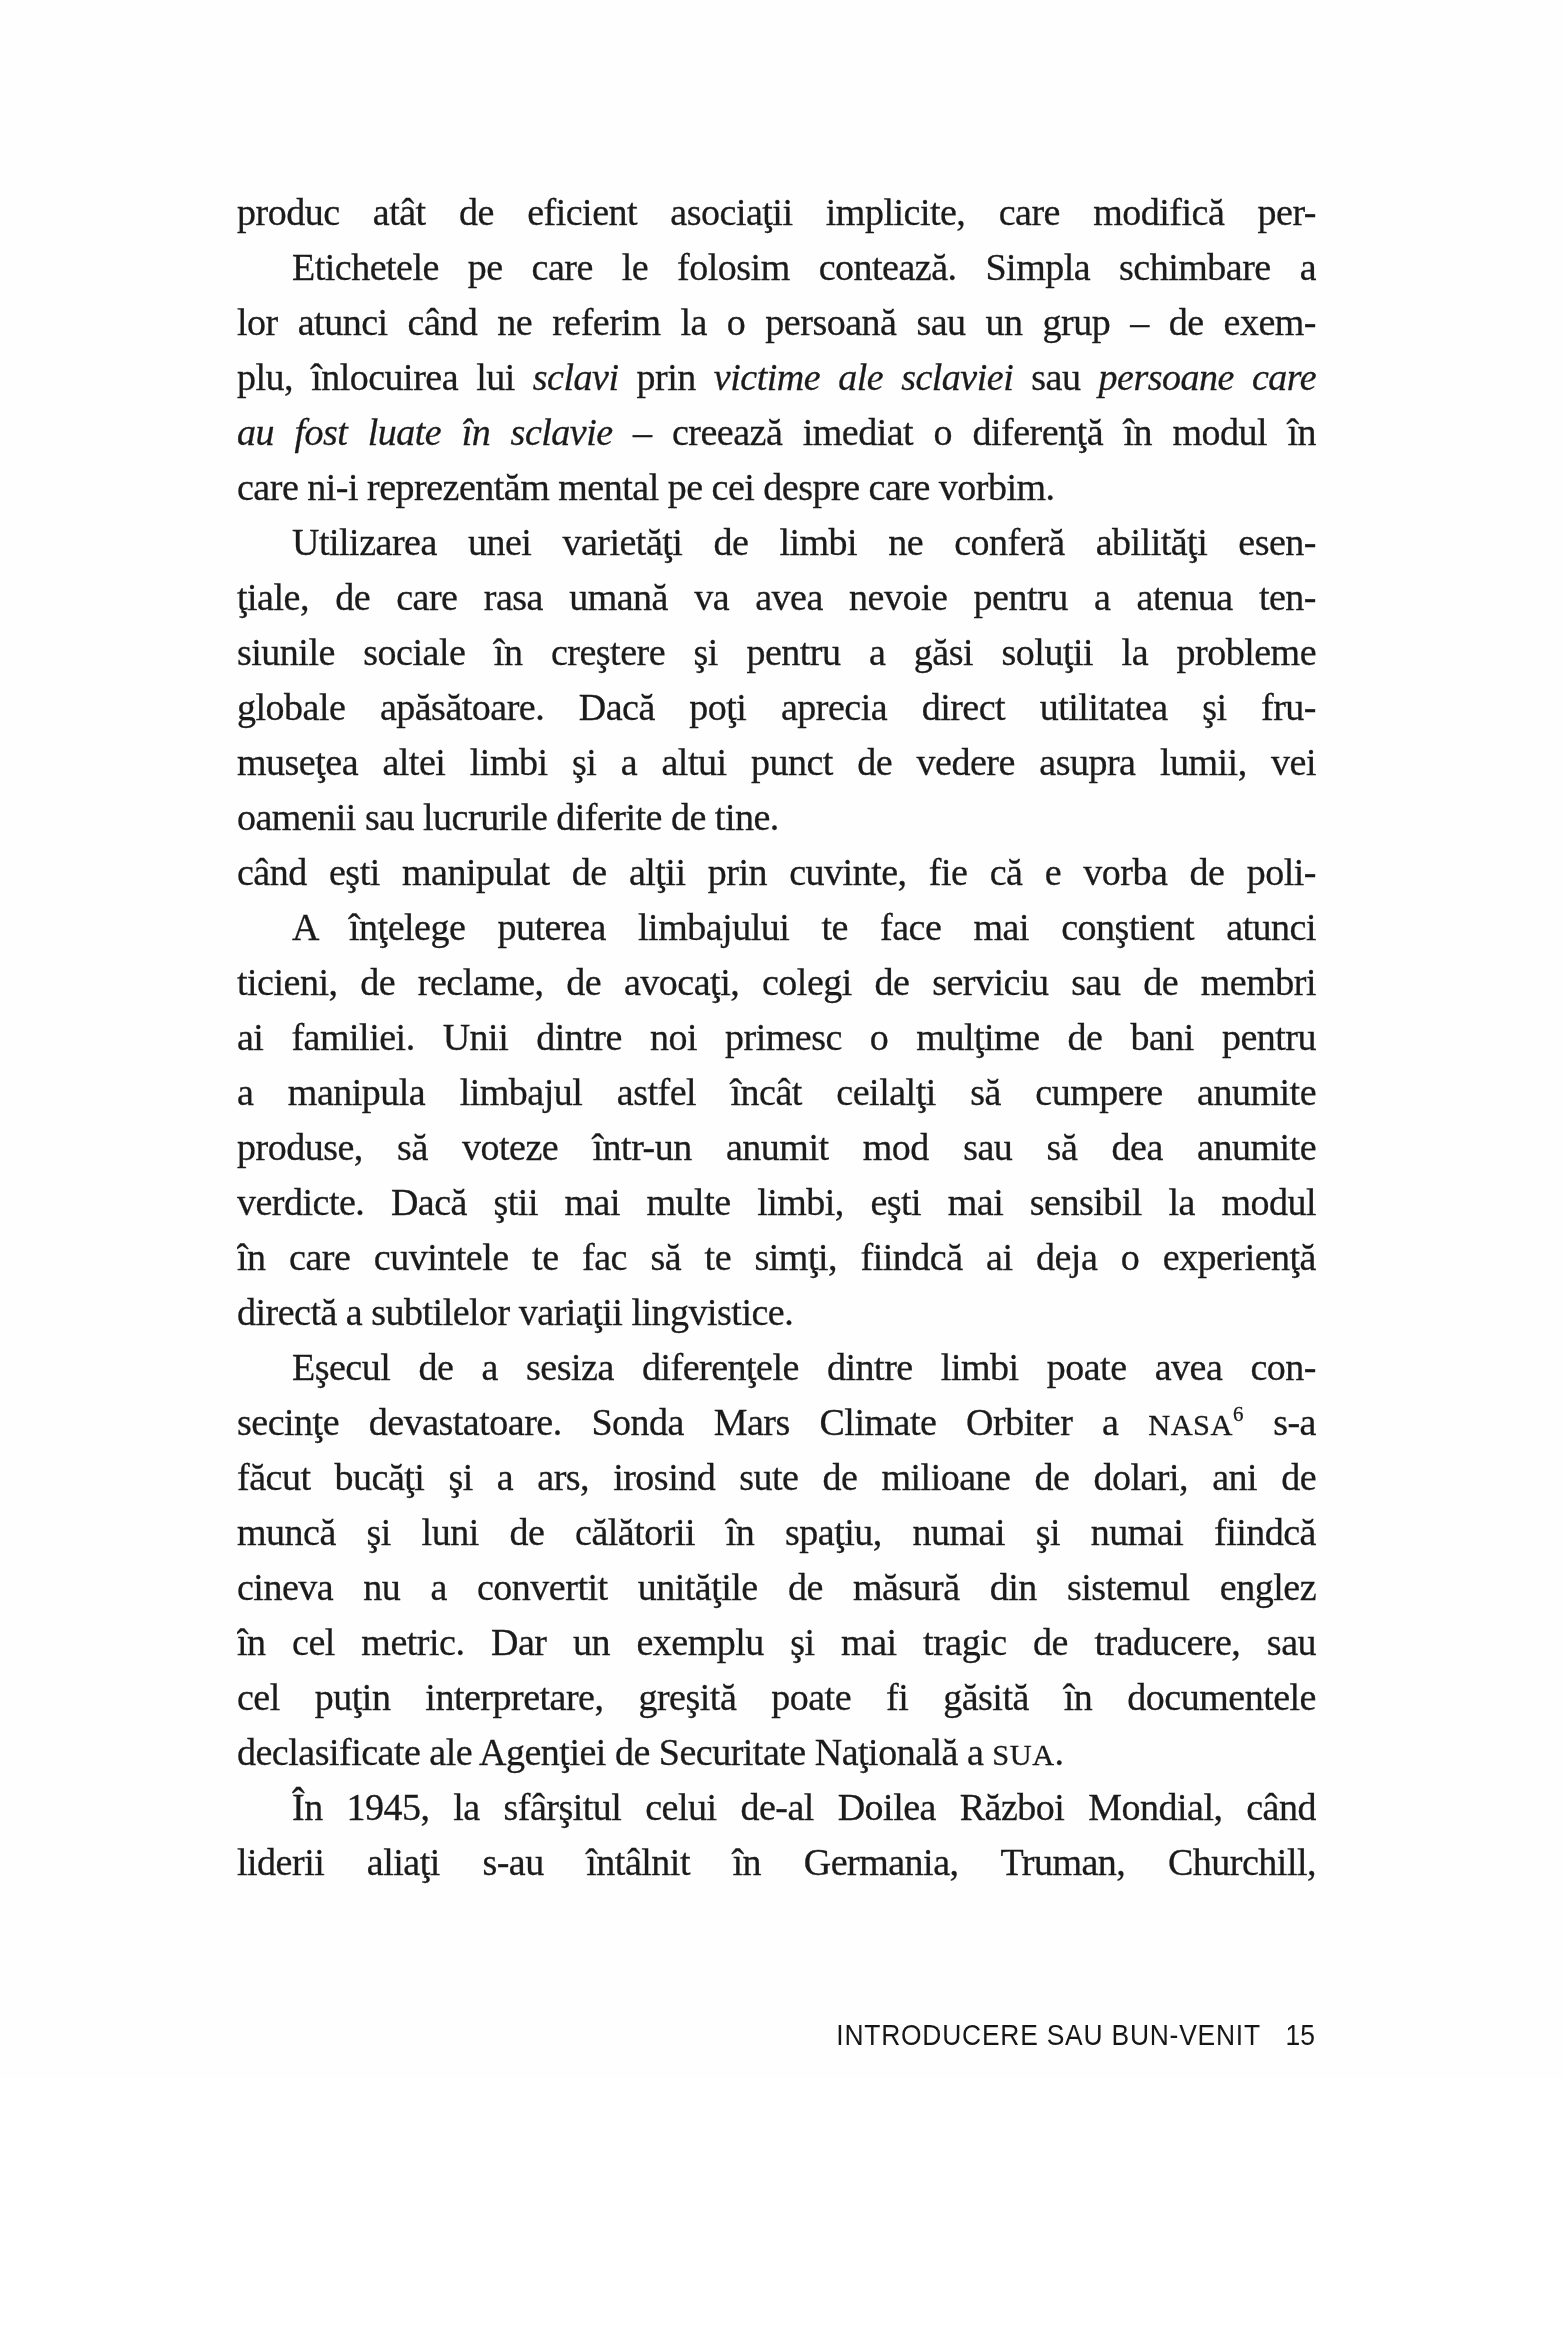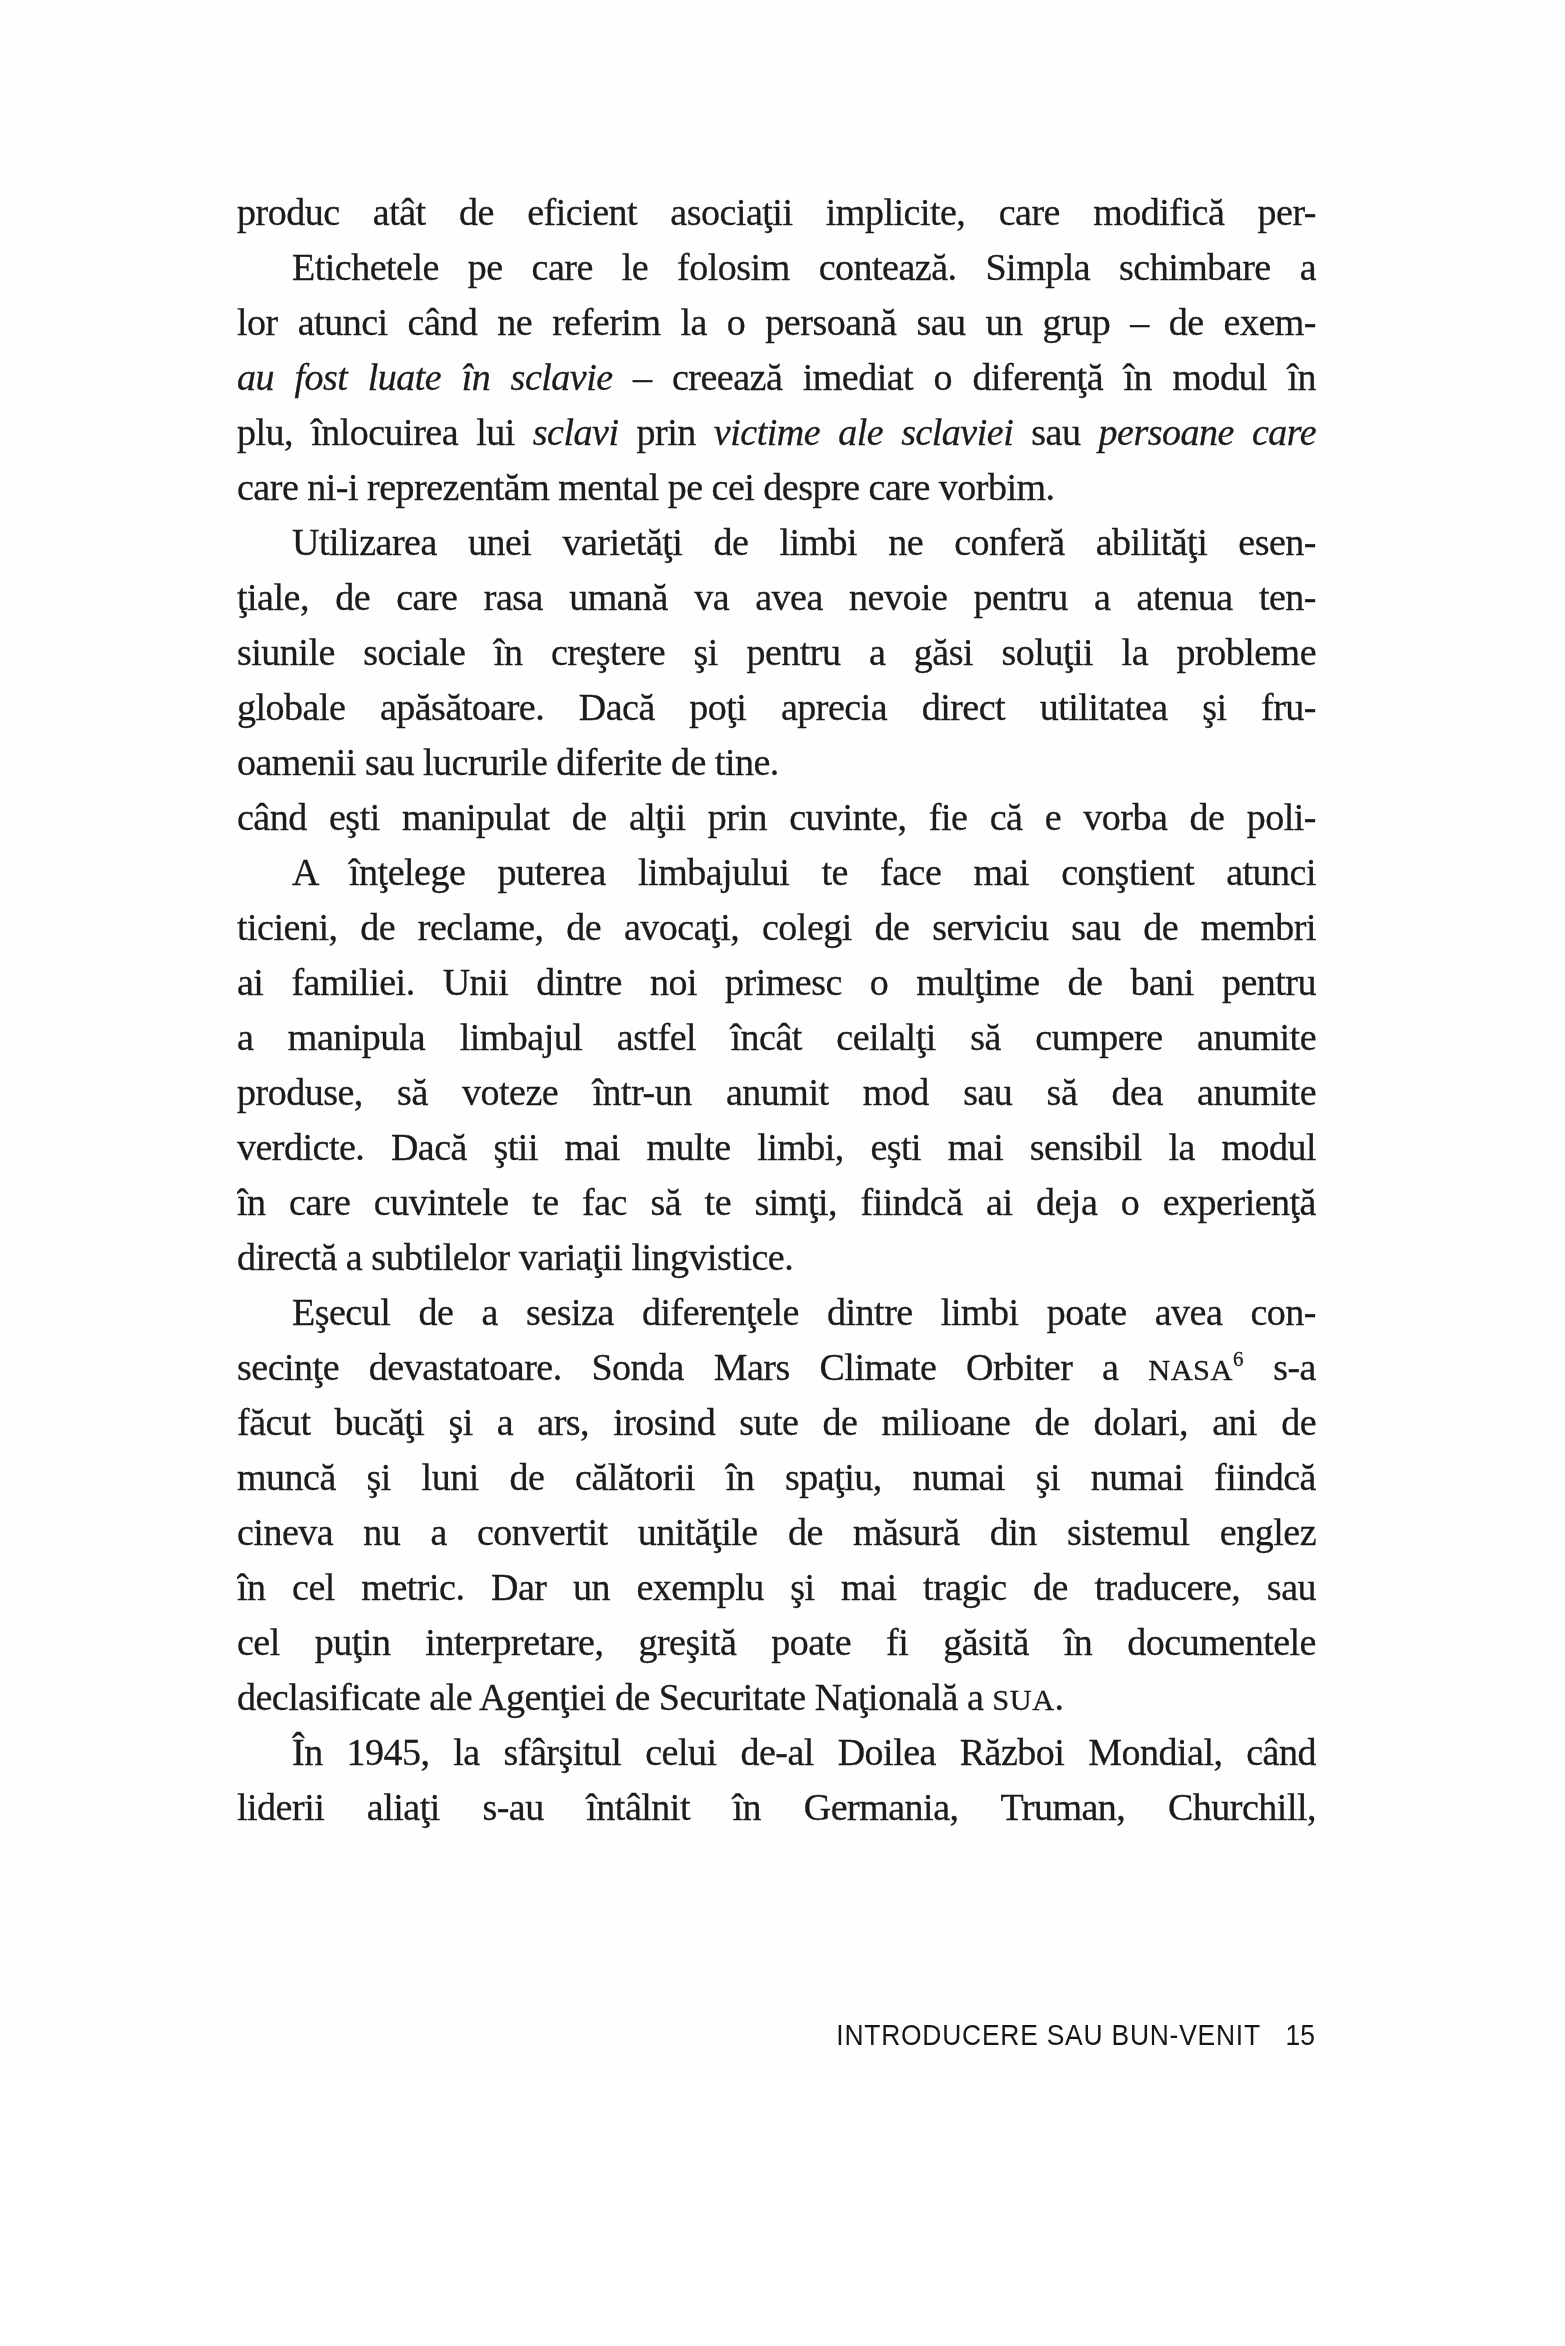--- a/index.html
+++ b/index.html
@@ -67,27 +67,28 @@
 </style>
 </head>
 <body>
 
 <div class="page" style="background: rgb(254, 254, 254); color: rgb(27, 27, 27);">
 
   <div class="text-block">
       <div class="line"><span>produc atât de eficient asociaţii implicite, care modifică per-</span></div>
       <div class="line indent"><span>Etichetele pe care le folosim contează. Simpla schimbare a</span></div>
       <div class="line"><span>lor atunci când ne referim la o persoană sau un grup – de exem-</span></div>
+      <div class="line"><span>plu, înlocuirea lui </span><span class="i">sclavi</span><span> prin </span><span class="i">victime ale sclaviei</span><span> sau </span><span class="i">persoane care</span></div>
       <div class="line"><span class="i">au fost luate în sclavie</span><span> – creează imediat o diferenţă în modul în</span></div>
-      <div class="line"><span>plu, înlocuirea lui </span><span class="i">sclavi</span><span> prin </span><span class="i">victime ale sclaviei</span><span> sau </span><span class="i">persoane care</span></div>
       <div class="line no-justify"><span>care ni-i reprezentăm mental pe cei despre care vorbim.</span></div>
       <div class="line indent"><span>Utilizarea unei varietăţi de limbi ne conferă abilităţi esen-</span></div>
       <div class="line"><span>ţiale, de care rasa umană va avea nevoie pentru a atenua ten-</span></div>
       <div class="line"><span>siunile sociale în creştere şi pentru a găsi soluţii la probleme</span></div>
       <div class="line"><span>globale apăsătoare. Dacă poţi aprecia direct utilitatea şi fru-</span></div>
+      <div class="line"><span>museţea altei limbi şi a altui punct de vedere asupra lumii, vei</span></div>
       <div class="line no-justify"><span>oamenii sau lucrurile diferite de tine.</span></div>
       <div class="line"><span>când eşti manipulat de alţii prin cuvinte, fie că e vorba de poli-</span></div>
       <div class="line indent"><span>A înţelege puterea limbajului te face mai conştient atunci</span></div>
       <div class="line"><span>ticieni, de reclame, de avocaţi, colegi de serviciu sau de membri</span></div>
       <div class="line"><span>ai familiei. Unii dintre noi primesc o mulţime de bani pentru</span></div>
       <div class="line"><span>a manipula limbajul astfel încât ceilalţi să cumpere anumite</span></div>
       <div class="line"><span>produse, să voteze într-un anumit mod sau să dea anumite</span></div>
       <div class="line"><span>verdicte. Dacă ştii mai multe limbi, eşti mai sensibil la modul</span></div>
       <div class="line"><span>în care cuvintele te fac să te simţi, fiindcă ai deja o experienţă</span></div>
       <div class="line no-justify"><span>directă a subtilelor variaţii lingvistice.</span></div>

